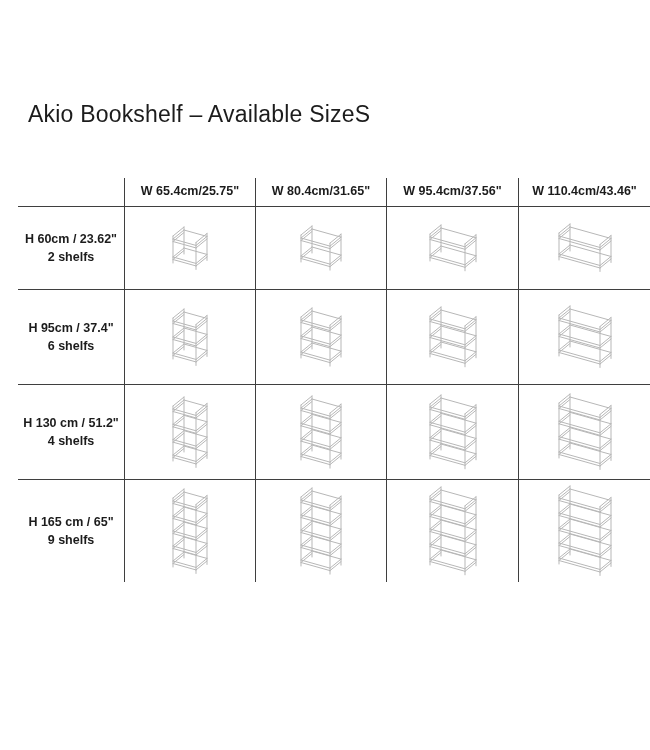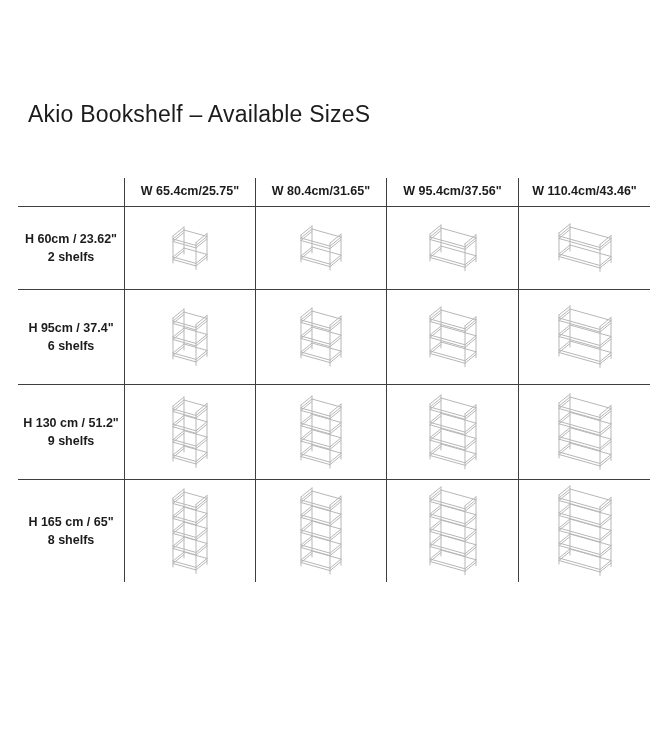--- a/index.html
+++ b/index.html
@@ -290,21 +290,21 @@
         <line x1="12" y1="4" x2="53" y2="15.480000000000004" stroke="#b7b7b7" stroke-width="1" stroke-linecap="round"></line>
         <line x1="1" y1="13" x2="12" y2="4" stroke="#b7b7b7" stroke-width="1" stroke-linecap="round"></line>
         <line x1="1" y1="15.5" x2="12" y2="6.5" stroke="#b7b7b7" stroke-width="1" stroke-linecap="round"></line>
         <line x1="42" y1="24.480000000000004" x2="53" y2="15.480000000000004" stroke="#b7b7b7" stroke-width="1" stroke-linecap="round"></line>
         <line x1="42" y1="26.980000000000004" x2="53" y2="17.980000000000004" stroke="#b7b7b7" stroke-width="1" stroke-linecap="round"></line>
       </svg>
     </div>
 
   <div class="cell hb row-head">
     <span>H 130 cm / 51.2"</span>
-    <span>9 shelfs</span>
+    <span>4 shelfs</span>
   </div>
   <div class="cell hb vl icon-cell">
       <svg width="36" height="73" viewBox="0 0 36 73">
         <line x1="1" y1="65" x2="1" y2="10" stroke="#b7b7b7" stroke-width="1" stroke-linecap="round"></line>
         <line x1="12" y1="56" x2="12" y2="1" stroke="#b7b7b7" stroke-width="1" stroke-linecap="round"></line>
         <line x1="24" y1="71.44" x2="24" y2="16.439999999999998" stroke="#b7b7b7" stroke-width="1" stroke-linecap="round"></line>
         <line x1="35" y1="62.44" x2="35" y2="7.439999999999998" stroke="#b7b7b7" stroke-width="1" stroke-linecap="round"></line>
         <line x1="1" y1="10" x2="12" y2="1" stroke="#b7b7b7" stroke-width="1" stroke-linecap="round"></line>
         <line x1="24" y1="16.439999999999998" x2="35" y2="7.439999999999998" stroke="#b7b7b7" stroke-width="1" stroke-linecap="round"></line>
         <line x1="1" y1="59" x2="24" y2="65.44" stroke="#b7b7b7" stroke-width="1" stroke-linecap="round"></line>
@@ -447,21 +447,21 @@
         <line x1="12" y1="4" x2="53" y2="15.480000000000004" stroke="#b7b7b7" stroke-width="1" stroke-linecap="round"></line>
         <line x1="1" y1="13" x2="12" y2="4" stroke="#b7b7b7" stroke-width="1" stroke-linecap="round"></line>
         <line x1="1" y1="15.5" x2="12" y2="6.5" stroke="#b7b7b7" stroke-width="1" stroke-linecap="round"></line>
         <line x1="42" y1="24.480000000000004" x2="53" y2="15.480000000000004" stroke="#b7b7b7" stroke-width="1" stroke-linecap="round"></line>
         <line x1="42" y1="26.980000000000004" x2="53" y2="17.980000000000004" stroke="#b7b7b7" stroke-width="1" stroke-linecap="round"></line>
       </svg>
     </div>
 
   <div class="cell row-head">
     <span>H 165 cm / 65"</span>
-    <span>8 shelfs</span>
+    <span>9 shelfs</span>
   </div>
   <div class="cell vl icon-cell">
       <svg width="36" height="87" viewBox="0 0 36 87">
         <line x1="1" y1="79" x2="1" y2="10" stroke="#b7b7b7" stroke-width="1" stroke-linecap="round"></line>
         <line x1="12" y1="70" x2="12" y2="1" stroke="#b7b7b7" stroke-width="1" stroke-linecap="round"></line>
         <line x1="24" y1="85.44" x2="24" y2="16.439999999999998" stroke="#b7b7b7" stroke-width="1" stroke-linecap="round"></line>
         <line x1="35" y1="76.44" x2="35" y2="7.439999999999998" stroke="#b7b7b7" stroke-width="1" stroke-linecap="round"></line>
         <line x1="1" y1="10" x2="12" y2="1" stroke="#b7b7b7" stroke-width="1" stroke-linecap="round"></line>
         <line x1="24" y1="16.439999999999998" x2="35" y2="7.439999999999998" stroke="#b7b7b7" stroke-width="1" stroke-linecap="round"></line>
         <line x1="1" y1="73" x2="24" y2="79.44" stroke="#b7b7b7" stroke-width="1" stroke-linecap="round"></line>

